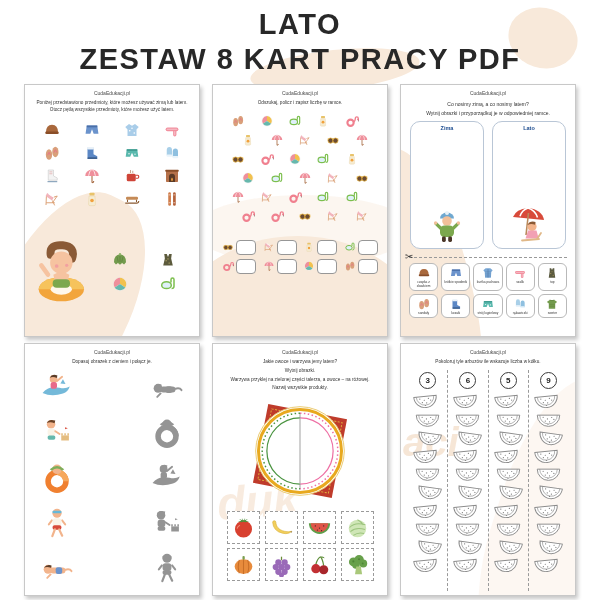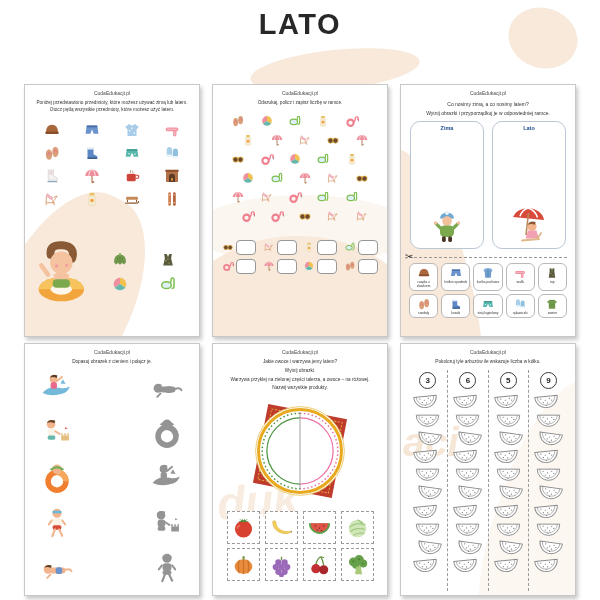--- a/index.html
+++ b/index.html
@@ -364,20 +364,21 @@
         <rect x="15.5" y="29.5" width="13" height="6.4" rx="3" fill="#7ca84e"></rect>
       </symbol>
 </defs>
 </svg>
 
 <div class="pagewm" style="left:250px;top:50px;width:170px;height:40px;transform:rotate(-6deg);"></div>
 <div class="pagewm" style="left:508px;top:8px;width:70px;height:60px;transform:rotate(18deg);"></div>
 
 <header class="page-header">
   <div class="title">LATO</div>
+  <div class="title">ZESTAW 8 KART PRACY PDF</div>
 </header>
 
 <div class="sheets">
 
   <section class="card">
     <div class="wm" style="left:-30px;top:100px;width:130px;height:260px;transform:rotate(26deg);border-radius:45%;"></div>
     <div class="cardin">
       <div class="site">CudaEdukacji.pl</div>
       <p class="instr">Poniżej przedstawiono przedmioty, które możesz używać zimą lub latem. Otocz pętlą wszystkie przedmioty, które możesz użyć latem.</p>
       <div class="ws1grid">

